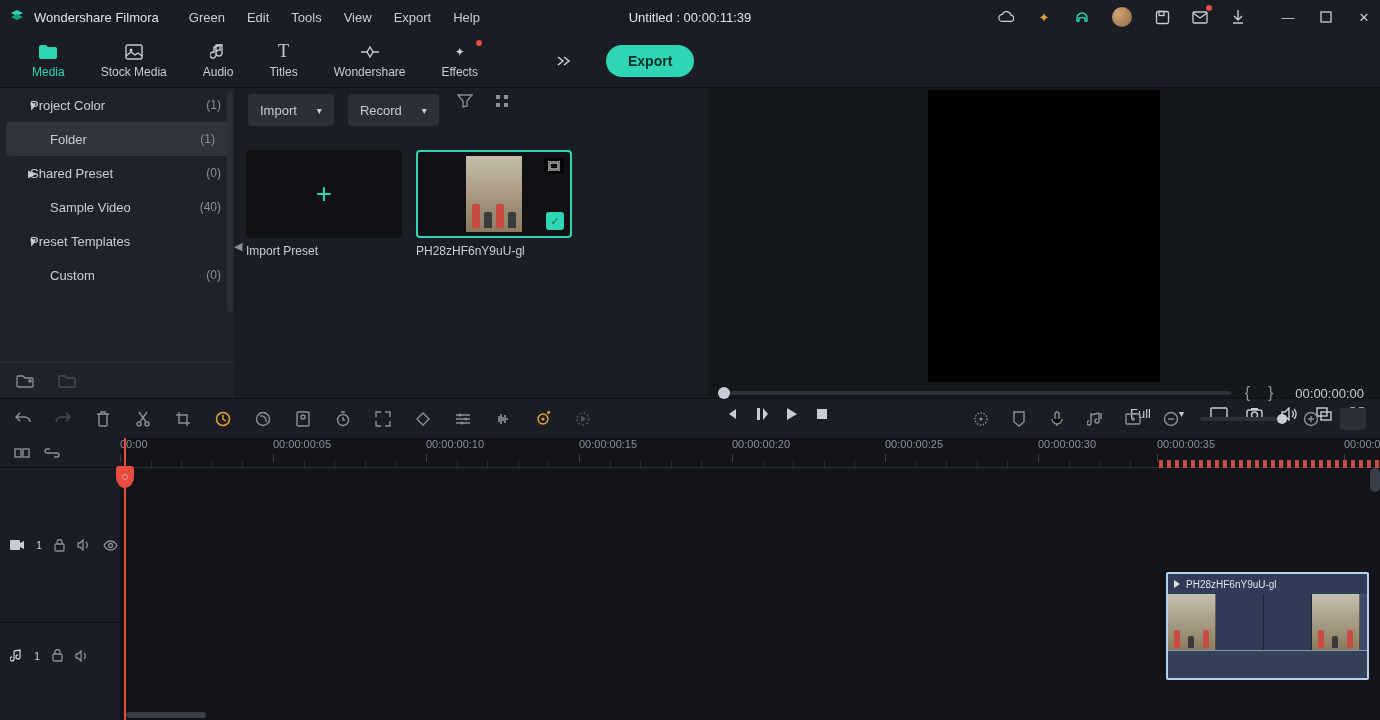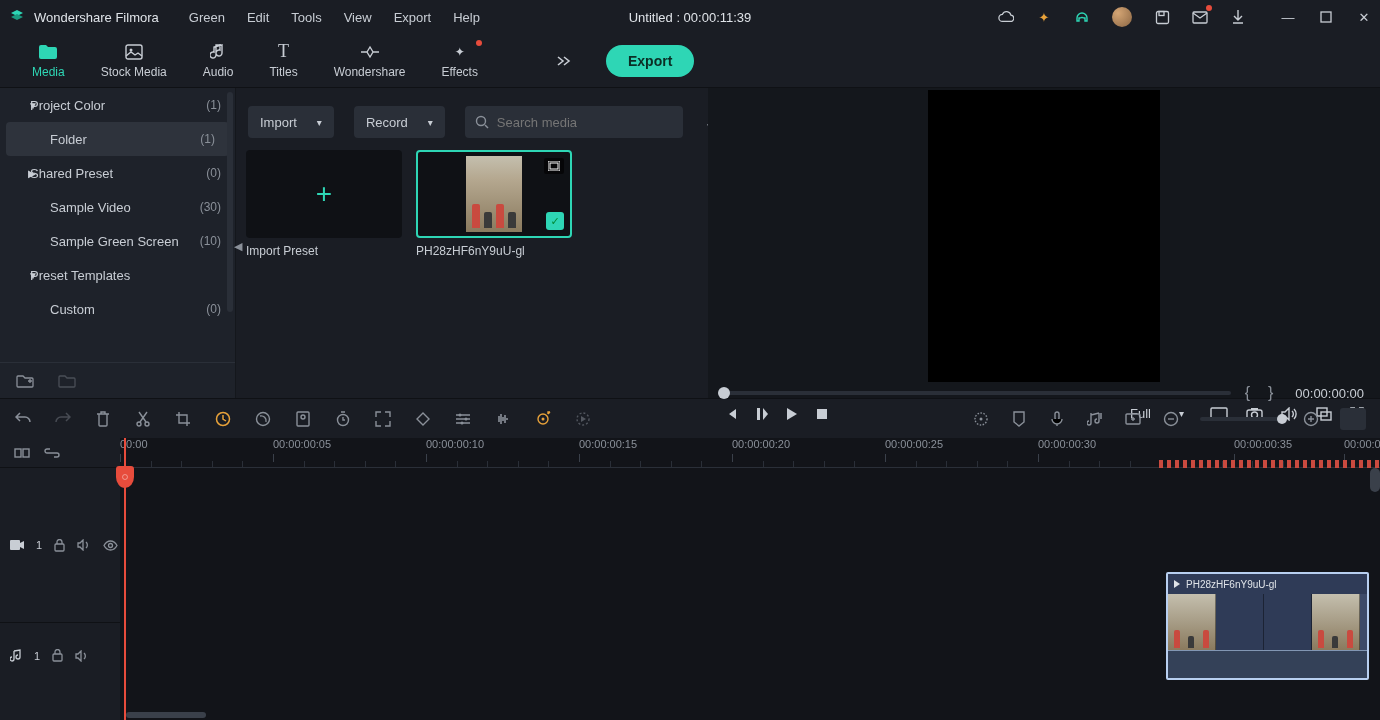--- a/index.html
+++ b/index.html
@@ -35,21 +35,21 @@
   .side-item.level1 { padding-left:50px; }
   .side-item .chev { position:absolute; left:28px; font-size:10px; }
   .side-item.selected { background:#2e333c; border-radius:4px; margin:0 6px; padding-left:44px;}
   .side-item .cnt { margin-left:auto; color:#8a9099; font-size:12px;}
   .side-foot { height:36px; border-top:1px solid #2a2f38; display:flex; align-items:center; padding:0 16px; gap:24px;}
   .side-foot .fico { cursor:pointer; color:#8a9099;}
   .side-scrollbar { position:absolute; right:2px; top:4px; width:6px; height:220px; background:#2a2f38; border-radius:3px;}
   
   
   .media-panel { width:472px; background:#1a1d24; display:flex; flex-direction:column;}
-  .media-top { height:44px; display:flex; align-items:flex-end; padding:0 12px; gap:20px; margin-top:6px;}
+  .media-top { height:44px; display:flex; align-items:flex-start; padding:0 12px; gap:14px; margin-top:6px;}
   .dropdown { background:#2a2f38; height:32px; border-radius:4px; display:flex; align-items:center; padding:0 12px; gap:20px; color:#c8cdd4; font-size:13px; cursor:pointer;}
   .search-box { flex:1; background:#2a2f38; height:32px; border-radius:4px; display:flex; align-items:center; padding:0 10px; gap:8px;}
   .search-box input { background:transparent; border:none; outline:none; color:#c8cdd4; font-size:13px; flex:1;}
   .mtop-ico { color:#8a9099; cursor:pointer; padding:0 4px;}
   .media-grid { flex:1; padding:12px 10px; display:flex; gap:14px; position:relative;}
   .collapse-handle { position:absolute; left:-2px; top:102px; color:#8a9099; cursor:pointer; font-size:11px;}
   .tile { width:156px; }
   .tile-thumb { width:156px; height:88px; background:#0f1115; border-radius:4px; display:flex; align-items:center; justify-content:center; position:relative; overflow:hidden;}
   .tile-thumb.selected { border:2px solid #2ed6b5; }
   .tile-plus { color:#2ed6b5; font-size:28px; font-weight:300;}
@@ -249,25 +249,21 @@
           <span>Folder</span>
           <span class="cnt">(1)</span>
         </div>
       <div class="side-item">
           <span class="chev">▶</span>
           <span>Shared Preset</span>
           <span class="cnt">(0)</span>
         </div>
       <div class="side-item level1">
           <span>Sample Video</span>
-          <span class="cnt">(30)</span>
-        </div>
-      <div class="side-item level1">
-          <span>Sample Green Screen</span>
-          <span class="cnt">(10)</span>
+          <span class="cnt">(40)</span>
         </div>
       <div class="side-item">
           <span class="chev">▼</span>
           <span>Preset Templates</span>
         </div>
       <div class="side-item level1">
           <span>Custom</span>
           <span class="cnt">(0)</span>
         </div>
       <div class="side-scrollbar"></div>
@@ -290,29 +286,20 @@
   <div class="media-panel">
     <div class="media-top">
       <div class="dropdown">
           <span>Import</span>
           <span style="font-size:10px">▾</span>
         </div>
       <div class="dropdown">
           <span>Record</span>
           <span style="font-size:10px">▾</span>
         </div>
-      <div class="search-box">
-        <span>
-            <svg width="14" height="14" viewBox="0 0 14 14">
-              <circle cx="6" cy="6" r="4.5" fill="none" stroke="#8a9099" stroke-width="1.4"></circle>
-              <path d="M10 10l3 3" stroke="#8a9099" stroke-width="1.4"></path>
-            </svg>
-          </span>
-        <input placeholder="Search media" style="">
-      </div>
       <span class="mtop-ico">
           <svg width="16" height="14" viewBox="0 0 16 14">
             <path d="M1 1h14L10 7v5l-4 1V7z" fill="none" stroke="#8a9099" stroke-width="1.3"></path>
           </svg>
         </span>
       <span class="mtop-ico">
           <svg width="14" height="14" viewBox="0 0 14 14">
             <rect x="1" y="1" width="4" height="4" fill="#8a9099"></rect>
             <rect x="9" y="1" width="4" height="4" fill="#8a9099"></rect>
             <rect x="1" y="9" width="4" height="4" fill="#8a9099"></rect>
@@ -654,21 +641,21 @@
         <div class="ruler-tick" style="left: 765px;"><span>00:00:00:25</span><div class="tline"></div></div>
         <div class="ruler-minor" style="left: 795.6px;"></div>
         <div class="ruler-minor" style="left: 826.2px;"></div>
         <div class="ruler-minor" style="left: 856.8px;"></div>
         <div class="ruler-minor" style="left: 887.4px;"></div>
         <div class="ruler-tick" style="left: 918px;"><span>00:00:00:30</span><div class="tline"></div></div>
         <div class="ruler-minor" style="left: 948.6px;"></div>
         <div class="ruler-minor" style="left: 979.2px;"></div>
         <div class="ruler-minor" style="left: 1009.8px;"></div>
         <div class="ruler-minor" style="left: 1040.4px;"></div>
-        <div class="ruler-tick" style="left: 1114px;"><span>00:00:00:35</span><div class="tline"></div></div>
+        <div class="ruler-tick" style="left: 1037px;"><span>00:00:00:35</span><div class="tline"></div></div>
         <div class="ruler-minor" style="left: 1101.6px;"></div>
         <div class="ruler-minor" style="left: 1132.2px;"></div>
         <div class="ruler-minor" style="left: 1162.8px;"></div>
         <div class="ruler-minor" style="left: 1193.4px;"></div>
         <div class="ruler-tick" style="left: 1224px;"><span>00:00:00:40</span><div class="tline"></div></div>
         <div class="ruler-minor" style="left: 1254.6px;"></div>
         <div class="ruler-red" style="left: 1039px; width: 250px;"></div>
       </div>
     <div class="playhead" style="left:4px">
         <div class="playhead-head">

